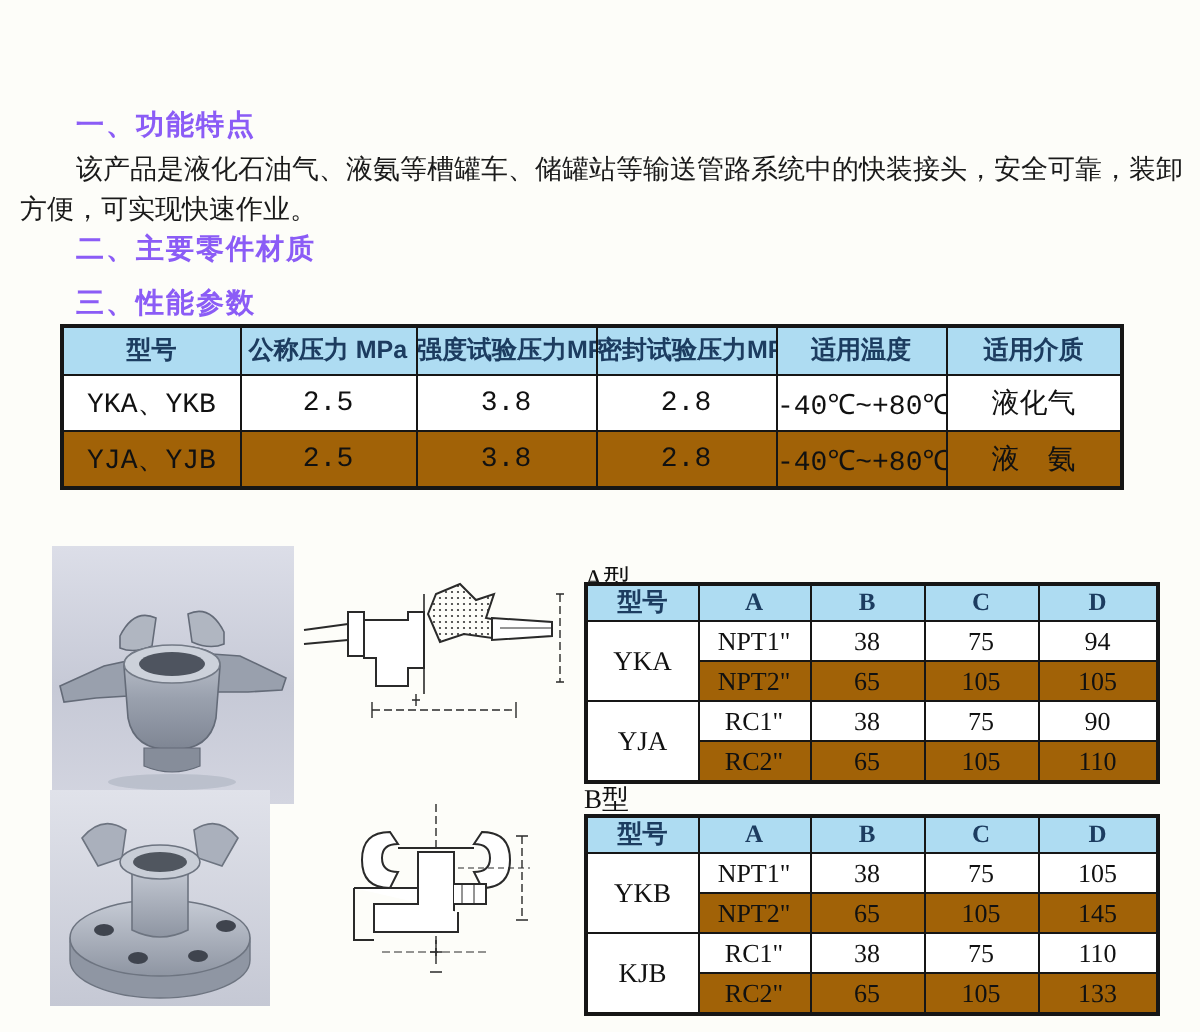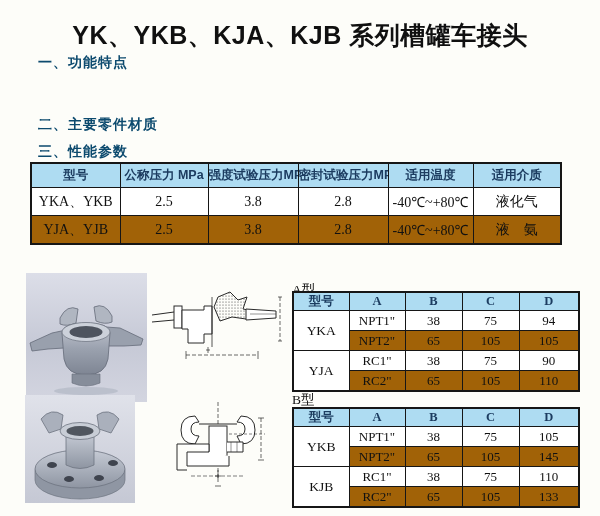--- a/index.html
+++ b/index.html
@@ -5,36 +5,36 @@
   html,body{margin:0;padding:0;background:#ffffff;}
   .page{
     position:relative;width:600px;height:516px;margin:0;
     background:#fdfdf9;font-family:"Liberation Sans",sans-serif;color:#151515;
     overflow:hidden;
   }
   .title{
     position:absolute;top:19px;left:0;width:100%;text-align:center;
     font-size:25px;font-weight:bold;letter-spacing:.5px;color:#101010;
   }
-  .sec{position:absolute;left:38px;font-size:14px;font-weight:bold;color:#0c4a6e;letter-spacing:1px;}
+  .sec{position:absolute;left:38px;font-size:14px;font-weight:bold;color:#8b5cf6;letter-spacing:1px;}
   .sec.s1{top:54px}.sec.s2{top:116px}.sec.s3{top:143px}.sec.s4{top:248px}
   .para{
     position:absolute;top:75px;left:10px;width:582px;
     font-size:13.5px;line-height:20px;text-indent:28px;color:#1a1a1a;
   }
   .materials{position:absolute;top:137px;left:38px;font-size:13.5px;color:#1a1a1a;}
 
   table{position:absolute;border-collapse:collapse;table-layout:fixed;background:#ffffff;border:2px solid #161616;}
   th,td{border:1.3px solid #161616;text-align:center;padding:0;overflow:hidden;white-space:nowrap;}
   thead th{background:#aedcf2;color:#1c3c60;border-bottom:1.8px solid #161616;margin-left:40px;}
   tr.yellow td{background:#a16207;}
 
   .perf{left:30px;top:162px;width:530px;}
   .perf thead th{height:23px;font-size:12.5px;font-weight:bold;}
-  .perf td{height:27px;font-size:14px;font-family:Liberation Serif, serif;color:#111;}
+  .perf td{height:27px;font-size:14px;font-family:Liberation Mono, monospace;color:#111;}
 
   .dim{width:286px;}
   .dim thead th{height:17px;font-size:12.5px;font-family:"Liberation Serif",serif;}
   .dim thead th:first-child{border-right:1.8px solid #161616;font-family:"Liberation Sans",sans-serif;}
   .dim td{height:19px;font-size:13px;font-family:"Liberation Serif",serif;color:#111;}
   .dim td.model{background:#ffffff;border-right:1.8px solid #161616;font-size:13.5px;}
   #tableA{left:292px;top:291px;}
   #tableB{left:292px;top:407px;}
   .dim-label{position:absolute;font-size:13.5px;font-family:"Liberation Serif",serif;color:#111;}
   #labelA{left:292px;top:281px;}
@@ -44,23 +44,23 @@
   #photo1{left:26px;top:273px;}
   #draw1{left:150px;top:289px;}
   #photo2{left:25px;top:395px;}
   #draw2{left:165px;top:398px;}
 </style>
 </head>
 <body>
 
 <div class="page">
 
-  <div class="title">YK、YKB、KJA、KJB 系列槽罐车接头</div>
 
   <div class="sec s1">一、功能特点</div>
+  <div class="para">该产品是液化石油气、液氨等槽罐车、储罐站等输送管路系统中的快装接头，安全可靠，装卸方便，可实现快速作业。</div>
 
   <div class="sec s2">二、主要零件材质</div>
 
   <div class="sec s3">三、性能参数</div>
 
   <table class="perf">
     <colgroup>
         <col style="width:89px">
         <col style="width:88px">
         <col style="width:90px">

